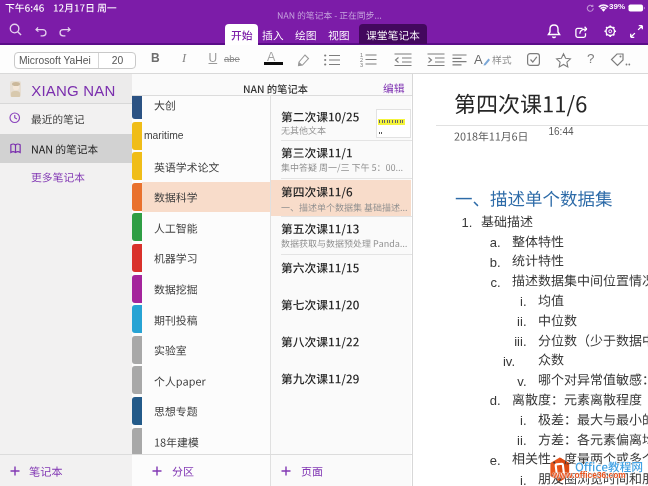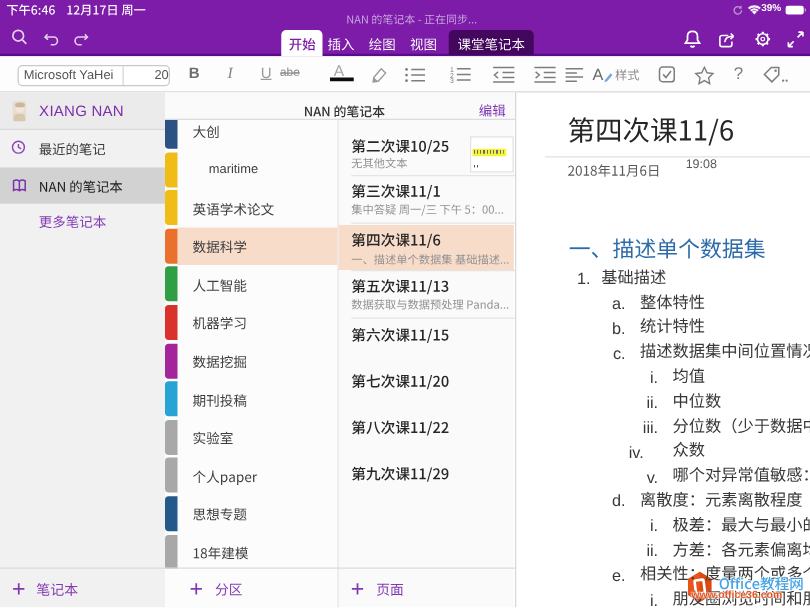--- a/index.html
+++ b/index.html
@@ -15,39 +15,39 @@
 <div class="abs" style="left:0;top:42.5px;width:648px;height:2px;background:#5a0d88"></div>
 
 <div class="abs" style="left:224.7px;top:23.5px;width:33.7px;height:21px;background:#fff;border-radius:4px 4px 0 0"></div>
 <div class="abs" style="left:359px;top:24.2px;width:68px;height:20.3px;background:#43085e;border-radius:4px 4px 0 0"></div>
 
 <div class="abs" style="left:0;top:44.5px;width:648px;height:28px;background:#fdfdfd"></div>
 <div class="abs" style="left:0;top:72.5px;width:648px;height:1px;background:#d9d9d9"></div>
 <div class="abs" style="left:14px;top:51.5px;width:121.5px;height:17.5px;border:1px solid #c9c9c9;border-radius:4px;background:#fff"></div>
 <div class="abs" style="left:98px;top:52.5px;width:1px;height:15.5px;background:#d5d5d5"></div>
 <div class="abs" style="left:19px;top:55.6px;font-size:10.3px;color:#555">Microsoft YaHei</div>
-<div class="abs" style="left:100px;top:55.6px;width:35px;text-align:right;font-size:10.3px;color:#555">20</div>
+<div class="abs" style="left:100px;top:55.6px;width:35px;text-align:center;font-size:10.3px;color:#555">20</div>
 <div class="abs" style="left:151px;top:51.9px;font-size:12px;font-weight:bold;color:#6e6e6e">B</div>
 <div class="abs" style="left:182px;top:51.9px;font-size:12.5px;font-style:italic;font-family:'Liberation Serif',serif;color:#858585">I</div>
 <div class="abs" style="left:208.5px;top:52.2px;font-size:12px;text-decoration:underline;color:#9a9a9a">U</div>
 <div class="abs" style="left:224px;top:53.8px;font-size:9.5px;text-decoration:line-through;color:#8a8a8a">abe</div>
 <div class="abs" style="left:267px;top:50.6px;font-size:12.5px;color:#a3a3a3">A</div>
 <div class="abs" style="left:264.2px;top:61.6px;width:18.5px;height:3.4px;background:#0d0d0d"></div>
 
 <div class="abs" style="left:0;top:73.5px;width:131.5px;height:412.5px;background:#f2f1f1"></div>
 <div class="abs" style="left:0;top:73.5px;width:131.5px;height:29.4px;background:#ECEBEB"></div>
 <div class="abs" style="left:0;top:102.9px;width:131.5px;height:1px;background:#d8d8d8"></div>
 <div class="abs" style="left:0;top:133.5px;width:131.5px;height:29.2px;background:#d2d2d2"></div>
 
 <div class="abs" style="left:10px;top:81.3px;width:11px;height:15.6px;background:#e7ded2;border-radius:2px;overflow:hidden">
 <div class="abs" style="left:2.5px;top:2px;width:6px;height:7px;background:#f4e7d8;border-radius:50% 50% 40% 40%"></div>
 <div class="abs" style="left:1.5px;top:0.5px;width:8px;height:4px;background:#cbb89a;border-radius:50%"></div>
 <div class="abs" style="left:1px;top:9.5px;width:9px;height:7px;background:#d8c9ae;border-radius:40% 40% 0 0"></div>
 </div>
-<div class="abs" style="left:31.3px;top:82.7px;font-size:12px;color:#7b2fae;letter-spacing:.2px">XIANG NAN</div>
+<div class="abs" style="left:31.3px;top:82.7px;font-size:15px;color:#7b2fae;letter-spacing:.2px">XIANG NAN</div>
 
 <div class="abs" style="left:131.5px;top:73.5px;width:280.5px;height:22px;background:#fafafa;border-bottom:1px solid #dcdcdc"></div>
 
 <div class="abs" style="left:131.5px;top:95.5px;width:138.3px;height:390.5px;background:#fcfcfc"></div>
 <div class="abs" style="left:269.8px;top:95.5px;width:1px;height:390.5px;background:#e0e0e0"></div>
 <div class="abs" style="left:141.5px;top:182px;width:128.3px;height:29.8px;background:#f8dcca"></div>
 <div style="position:absolute;left:0;top:95.5px;width:270px;height:359px;overflow:hidden">
     <div class="stab" style="top:-4.6px;background:#2b5283"></div>
 <div class="stab" style="top:26.0px;background:#f0bd18"></div>
 <div class="stab" style="top:56.6px;background:#f0bd18"></div>
@@ -55,40 +55,40 @@
 <div class="stab" style="top:117.8px;background:#2f9e44"></div>
 <div class="stab" style="top:148.4px;background:#d9312b"></div>
 <div class="stab" style="top:179.0px;background:#a4249c"></div>
 <div class="stab" style="top:209.6px;background:#27a3d4"></div>
 <div class="stab" style="top:240.2px;background:#a8a8a8"></div>
 <div class="stab" style="top:270.8px;background:#a8a8a8"></div>
 <div class="stab" style="top:301.4px;background:#235a89"></div>
 <div class="stab" style="top:332.0px;background:#a8a8a8"></div>
   </div>
 
-<div class="abs" style="left:167px;top:130.8px;font-size:10.3px;color:#3f3f3f">maritime</div>
+<div class="abs" style="left:144px;top:130.8px;font-size:10.3px;color:#3f3f3f">maritime</div>
 
 <div class="abs" style="left:270.8px;top:95.5px;width:140.7px;height:390.5px;background:#fafafa"></div>
 <div class="abs" style="left:270.8px;top:180px;width:140.7px;height:36px;background:#f8dcca"></div>
 <div class="abs" style="left:280.5px;top:140.4px;width:131px;height:1px;background:#e4e4e4"></div>
 <div class="abs" style="left:280.5px;top:177.5px;width:131px;height:1px;background:#e4e4e4"></div>
 <div class="abs" style="left:280.5px;top:216.4px;width:131px;height:1px;background:#e4e4e4"></div>
 <div class="abs" style="left:280.5px;top:253.6px;width:131px;height:1px;background:#e4e4e4"></div>
 
 <div class="abs" style="left:375.5px;top:109px;width:35.5px;height:28.5px;background:#fff;border:1px solid #e2e2e2">
 <div class="abs" style="left:1px;top:8.5px;width:27px;height:6.5px;background:#f4f43b"></div>
 <div class="abs" style="left:2.5px;top:10.2px;width:24px;height:2.6px;background:repeating-linear-gradient(90deg,#666 0 1px,transparent 1px 2.6px)"></div>
 <div class="abs" style="left:2.5px;top:21.8px;width:5px;height:2.6px;background:repeating-linear-gradient(90deg,#555 0 1px,transparent 1px 2.5px)"></div>
 </div>
 
 <div class="abs" style="left:0;top:454.2px;width:411.5px;height:1px;background:#dcdcdc"></div>
 
 <div class="abs" style="left:411.5px;top:73.5px;width:0.8px;height:412.5px;background:#d8d8d8"></div>
 <div class="abs" style="left:435.5px;top:124.8px;width:212.5px;height:1px;background:#e1e1e1"></div>
-<div class="abs" style="left:548.5px;top:127.1px;font-size:10px;color:#595959">19:08</div>
+<div class="abs" style="left:548.5px;top:127.1px;font-size:10px;color:#595959">16:44</div>
 <div class="mkL" style="left:461.6px;top:215.2px">1.</div>
 <div class="mkR" style="left:460.5px;top:235.0px">a.</div>
 <div class="mkR" style="left:460.5px;top:254.8px">b.</div>
 <div class="mkR" style="left:460.5px;top:274.6px">c.</div>
 <div class="mkR" style="left:460.5px;top:393.4px">d.</div>
 <div class="mkR" style="left:460.5px;top:452.8px">e.</div>
 <div class="mkR" style="left:486.5px;top:294.4px">i.</div>
 <div class="mkR" style="left:486.5px;top:314.2px">ii.</div>
 <div class="mkR" style="left:486.5px;top:334.0px">iii.</div>
 <div class="mkR" style="left:475px;top:353.8px">iv.</div>

